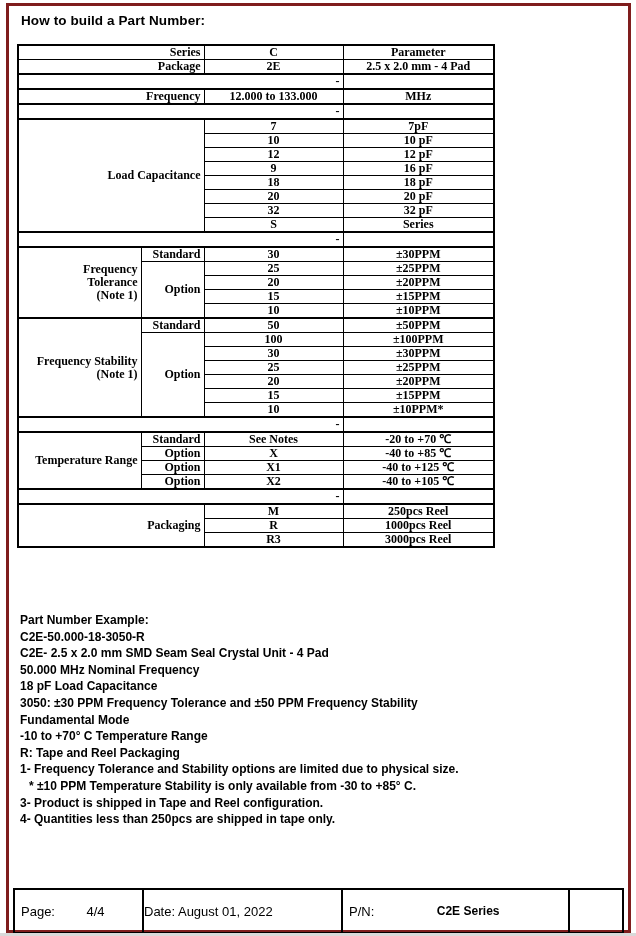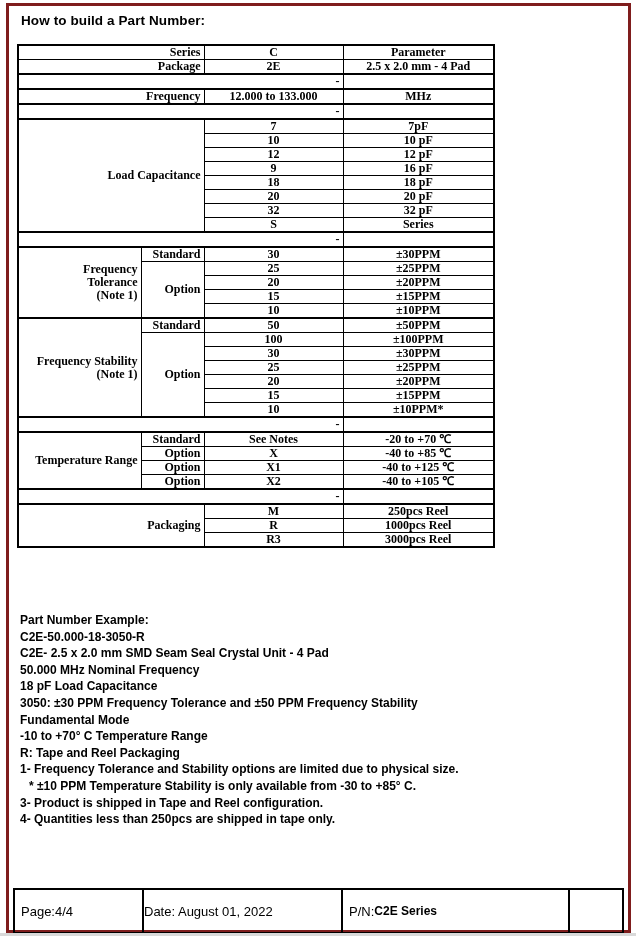--- a/index.html
+++ b/index.html
@@ -22,21 +22,21 @@
   td.sep{text-align:right;padding-right:7px;}
 
   .bodytext{position:absolute;left:11px;top:606px;width:600px;
             font-size:12px;font-weight:bold;line-height:16.6px;white-space:nowrap;}
   .bodytext .indent{padding-left:9px;}
 
   table.footer{position:absolute;left:4px;top:882px;width:609px;height:46px;
                border-collapse:collapse;table-layout:fixed;font-size:13px;}
   table.footer td{border:2px solid #000;padding:0;}
   .cellflex{display:flex;align-items:center;padding:0 6px;}
-  .cellflex .val{flex:1;text-align:left;}
+  .cellflex .val{flex:1;text-align:center;}
   .pn-val{font-weight:bold;font-size:12px;}
   .date-cell{padding-left:6px;}
 </style>
 </head>
 <body>
 
 <div class="page">
   <div class="frame">
 
     <div class="title">How to build a Part Number:</div>

